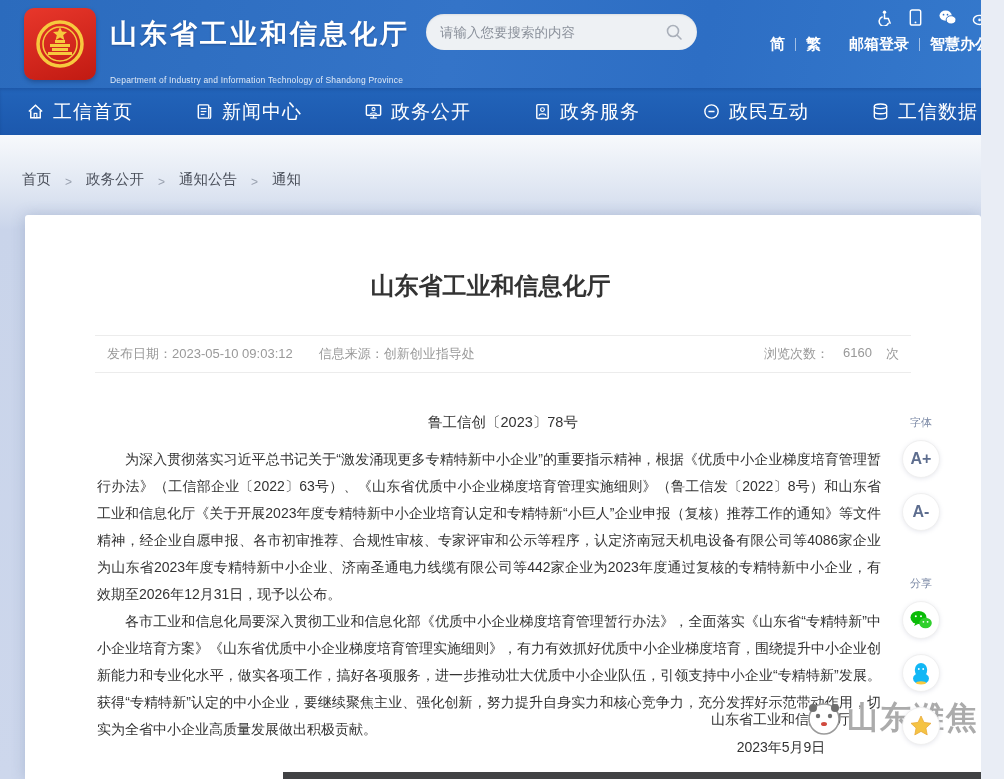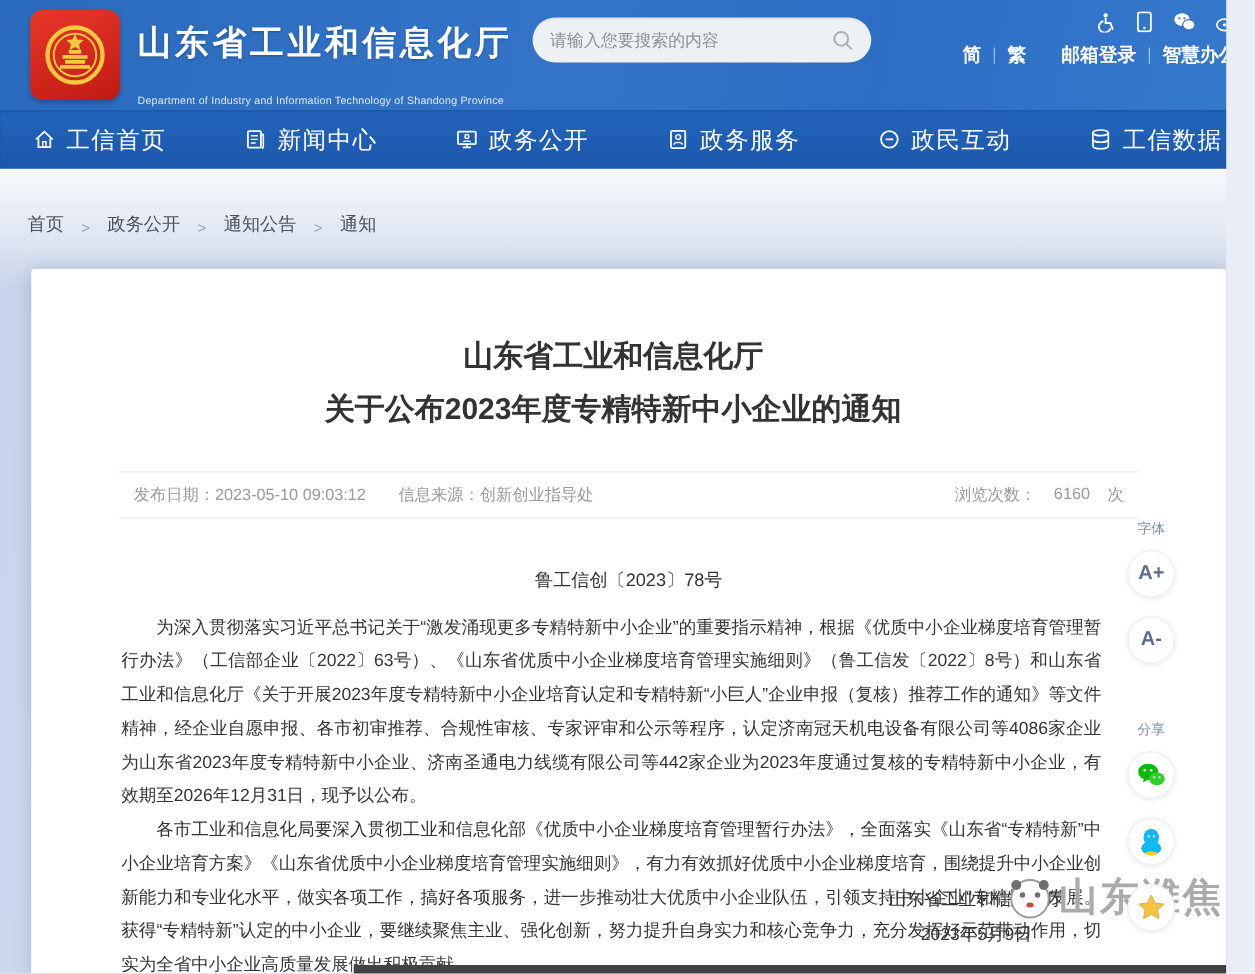--- a/index.html
+++ b/index.html
@@ -195,21 +195,20 @@
     <span class="crumb">政务公开</span>
     <span class="crumb-sep">&gt;</span>
     <span class="crumb">通知公告</span>
     <span class="crumb-sep">&gt;</span>
     <span class="crumb">通知</span>
   </div>
 
   <div class="card">
     <div class="art-title-wrap">
       <div class="art-title">山东省工业和信息化厅</div>
-      <div class="art-title">关于公布2023年度专精特新中小企业的通知</div>
     </div>
 
     <div class="meta-row">
       <div class="meta-left">
         <span>
           <span>发布日期：</span><span>2023-05-10 09:03:12</span>
         </span>
         <span>
           <span>信息来源：</span><span>创新创业指导处</span>
         </span>

